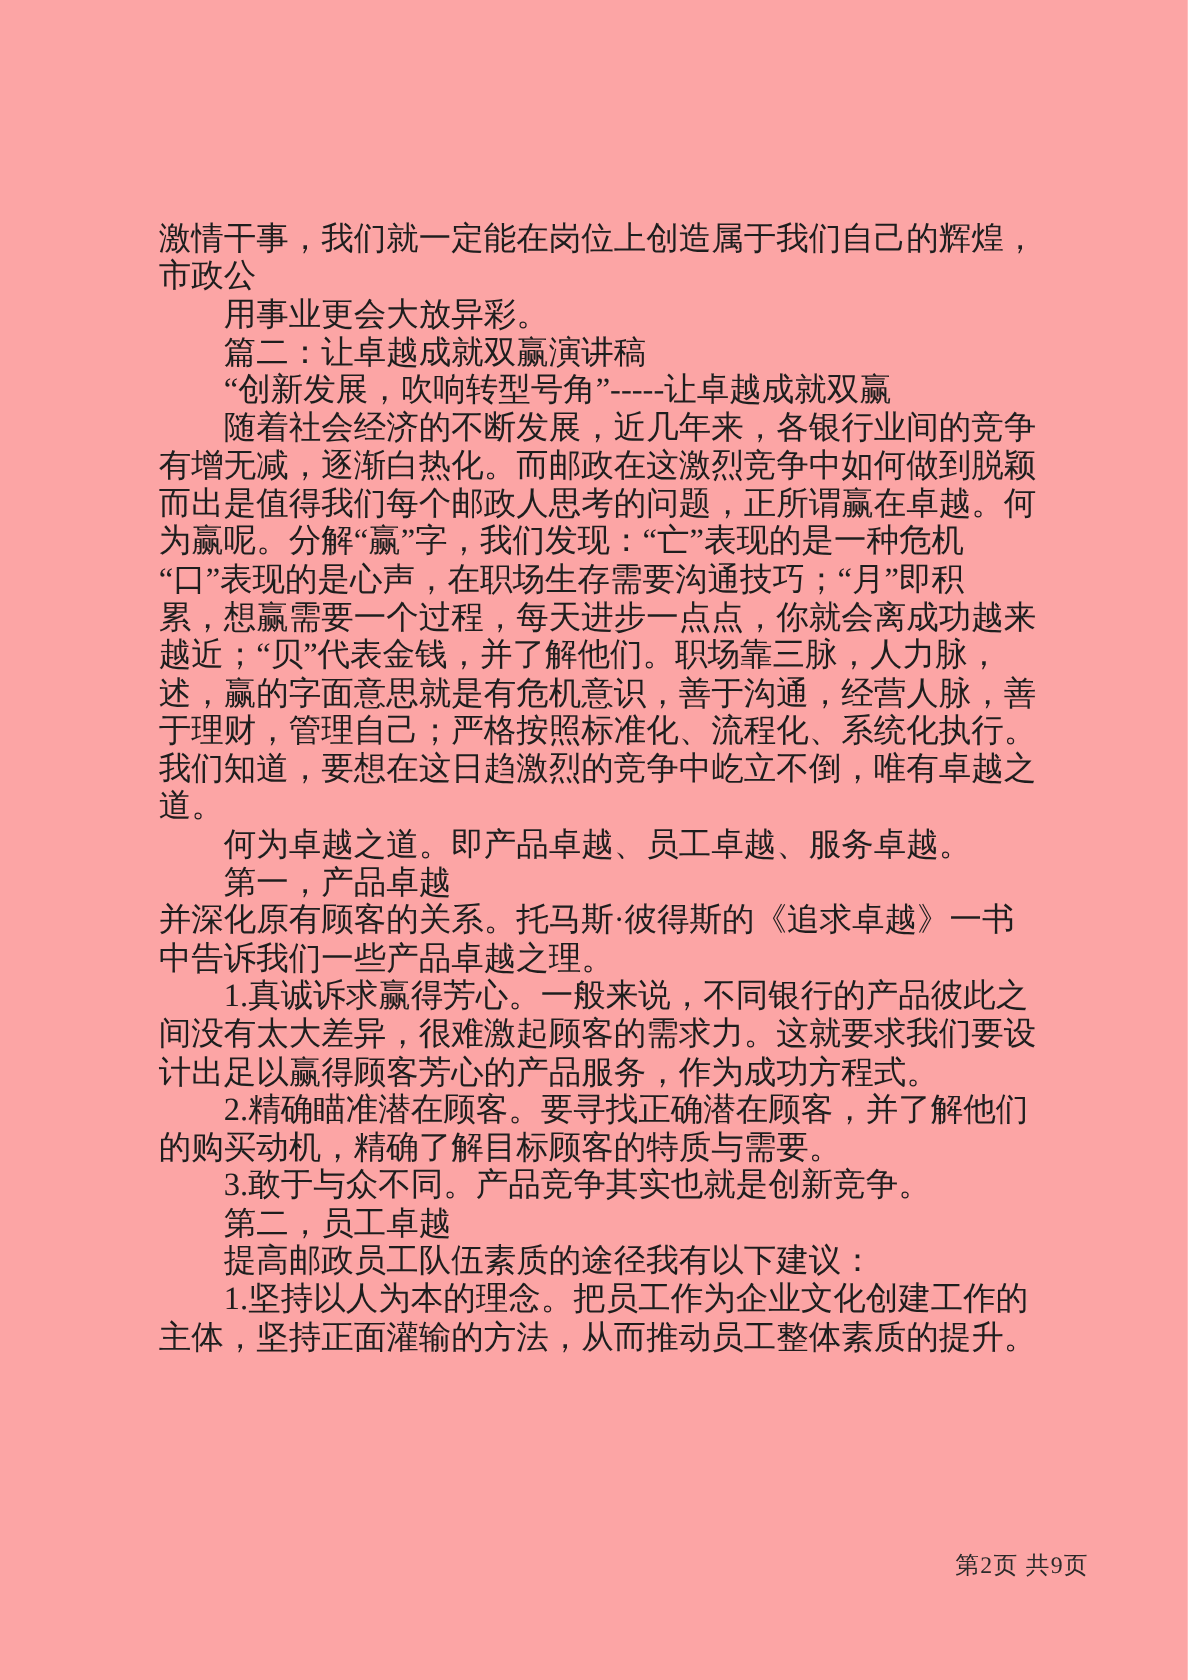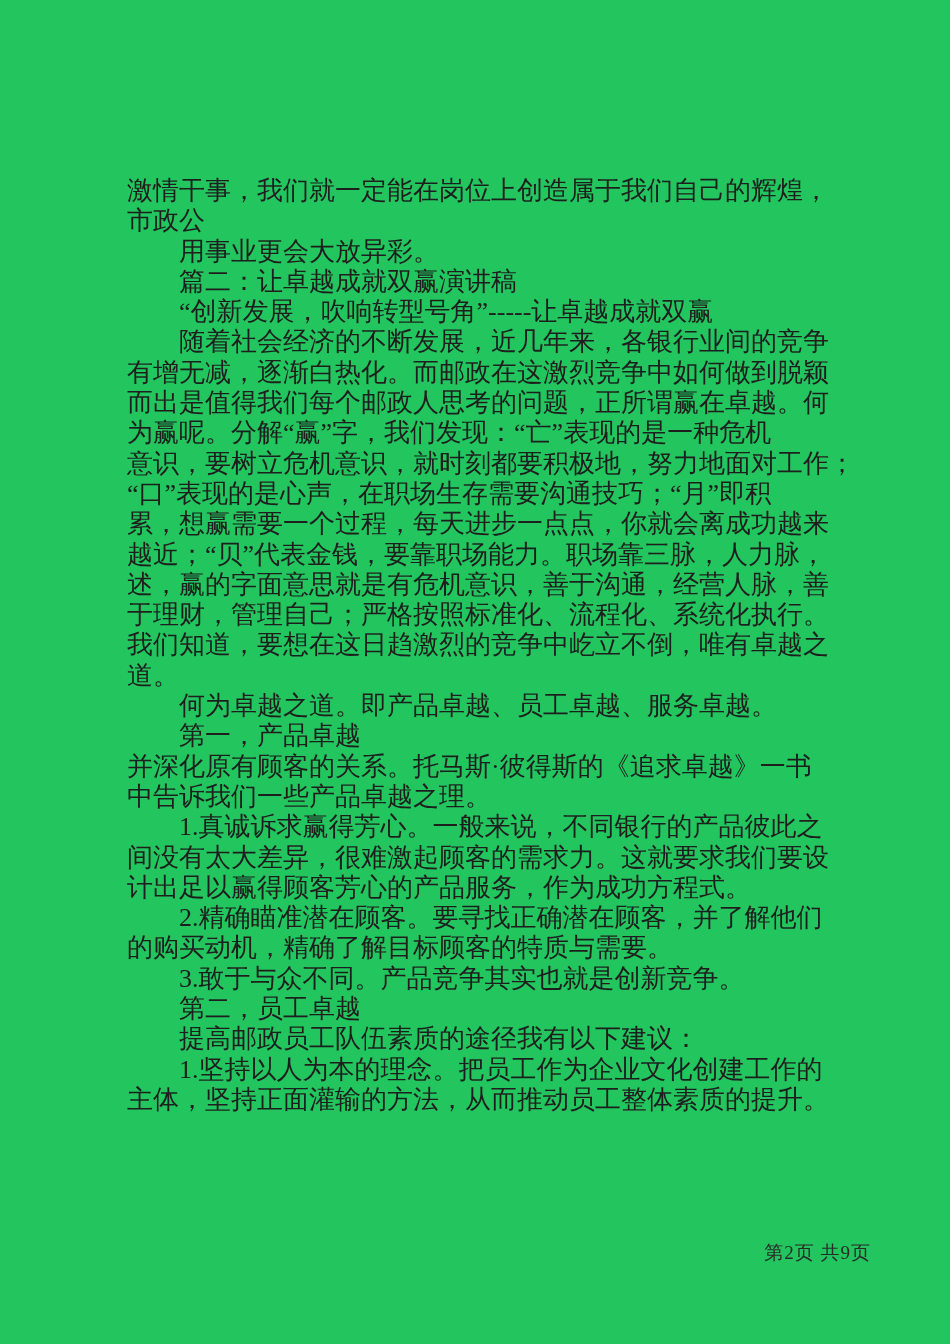--- a/index.html
+++ b/index.html
@@ -13,21 +13,21 @@
     background: #ffffff;
     overflow: hidden;
     font-family: "Liberation Serif", "DejaVu Serif", serif;
   }
   .page {
     position: absolute;
     left: 0;
     top: 0;
     width: 950px;
     height: 1344px;
-    background: #22c55e;
+    background: #fca5a5;
     text-decoration: underline;
   }
   .text-block {
     position: absolute;
     left: 127px;
     top: 176px;
     width: 760px;
   }
   .line {
     font-size: 26px;
@@ -69,27 +69,26 @@
       <div class="line indent">“创新发展，吹响转型号角”-----让卓越成就双赢</div>
 
       <div class="line indent">随着社会经济的不断发展，近几年来，各银行业间的竞争</div>
 
       <div class="line">有增无减，逐渐白热化。而邮政在这激烈竞争中如何做到脱颖</div>
 
       <div class="line">而出是值得我们每个邮政人思考的问题，正所谓赢在卓越。何</div>
 
       <div class="line">为赢呢。分解“赢”字，我们发现：“亡”表现的是一种危机</div>
 
-      <div class="line">意识，要树立危机意识，就时刻都要积极地，努力地面对工作；</div>
 
       <div class="line">“口”表现的是心声，在职场生存需要沟通技巧；“月”即积</div>
 
       <div class="line">累，想赢需要一个过程，每天进步一点点，你就会离成功越来</div>
 
-      <div class="line">越近；“贝”代表金钱，要靠职场能力。职场靠三脉，人力脉，</div>
+      <div class="line">越近；“贝”代表金钱，并了解他们。职场靠三脉，人力脉，</div>
 
 
       <div class="line">述，赢的字面意思就是有危机意识，善于沟通，经营人脉，善</div>
 
       <div class="line">于理财，管理自己；严格按照标准化、流程化、系统化执行。</div>
 
       <div class="line">我们知道，要想在这日趋激烈的竞争中屹立不倒，唯有卓越之</div>
 
       <div class="line">道。</div>
 

